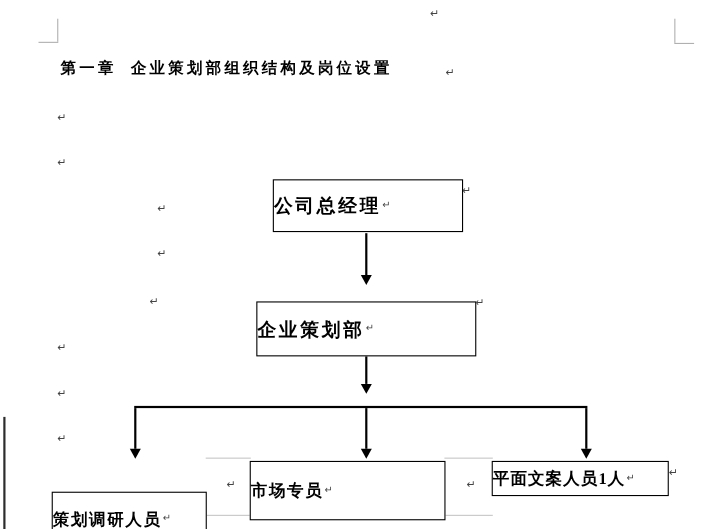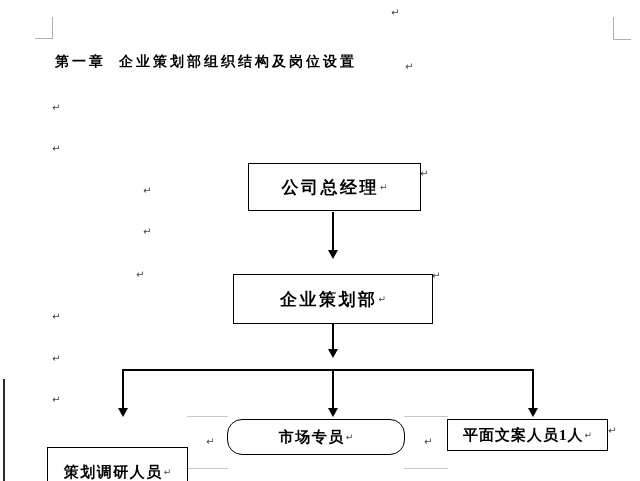--- a/index.html
+++ b/index.html
@@ -33,26 +33,26 @@
   #pm-l4{left:52px;top:354px;}
   #pm-l5{left:52px;top:395px;}
   #pm-b1{left:420px;top:169px;}
   #pm-b2{left:432px;top:271px;}
   #pm-g1{left:206px;top:437px;}
   #pm-g2{left:424px;top:437px;}
   #pm-b5{left:608px;top:426px;}
 
   
   .obox{position:absolute;border:1.5px solid #000;background:#fff;
-        display:flex;align-items:center;justify-content:center;
+        display:flex;align-items:center;justify-content:flex-start;
         font-weight:bold;box-sizing:border-box;}
   #box-ceo {left:248px;top:163px;width:173px;height:48px;font-size:17px;letter-spacing:2.5px;}
   #box-dept{left:233px;top:274px;width:200px;height:50px;font-size:17px;letter-spacing:2.5px;}
   #box-research{left:47px;top:419px;width:141px;height:50px;font-size:15px;letter-spacing:1.5px;margin-top:28px;}
-  #box-market{left:227px;top:419px;width:178px;height:36px;font-size:15px;letter-spacing:1.5px;border-radius:15px;}
+  #box-market{left:227px;top:419px;width:178px;height:54px;font-size:15px;letter-spacing:1.5px;}
   #box-copy{left:447px;top:419px;width:161px;height:32px;font-size:15px;letter-spacing:1px;}
 
   
   .gapcell{position:absolute;border-top:1px solid #c6c6c6;border-bottom:1px solid #c6c6c6;
            box-sizing:border-box;background:transparent;}
   #gap1{left:187px;top:416px;width:41px;height:53px;}
   #gap2{left:404px;top:416px;width:44px;height:53px;}
 
   
   .vline{position:absolute;width:2px;background:#000;}

